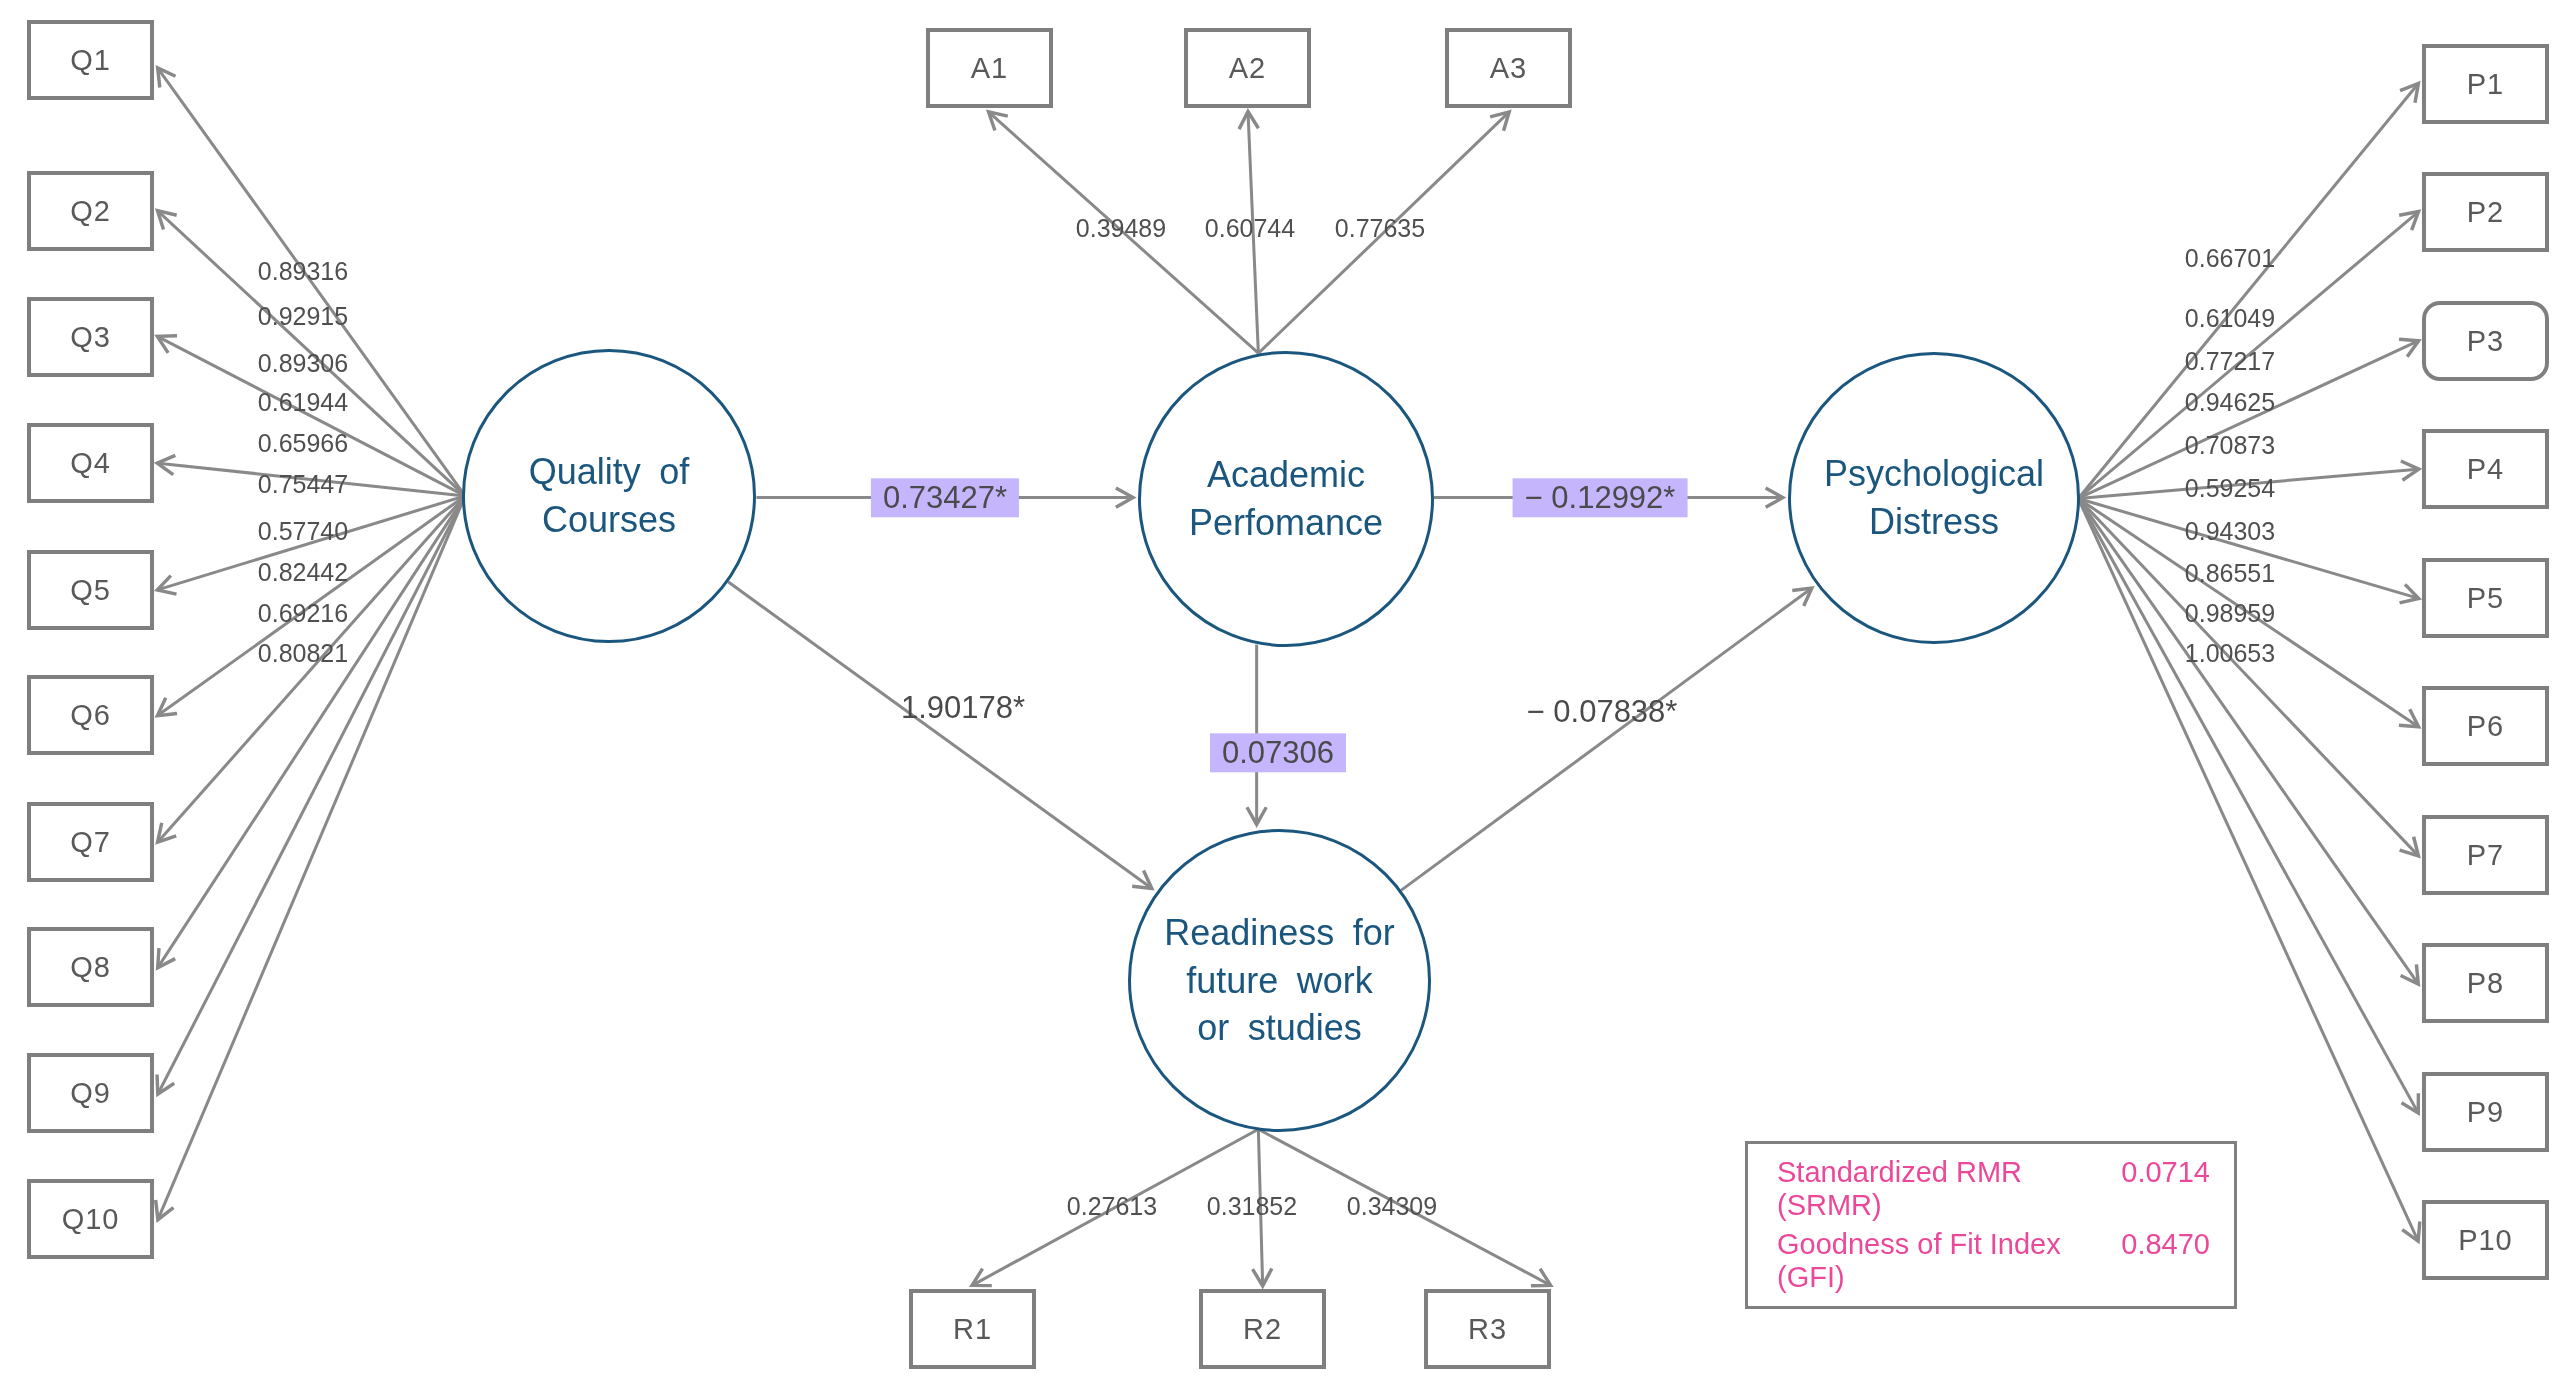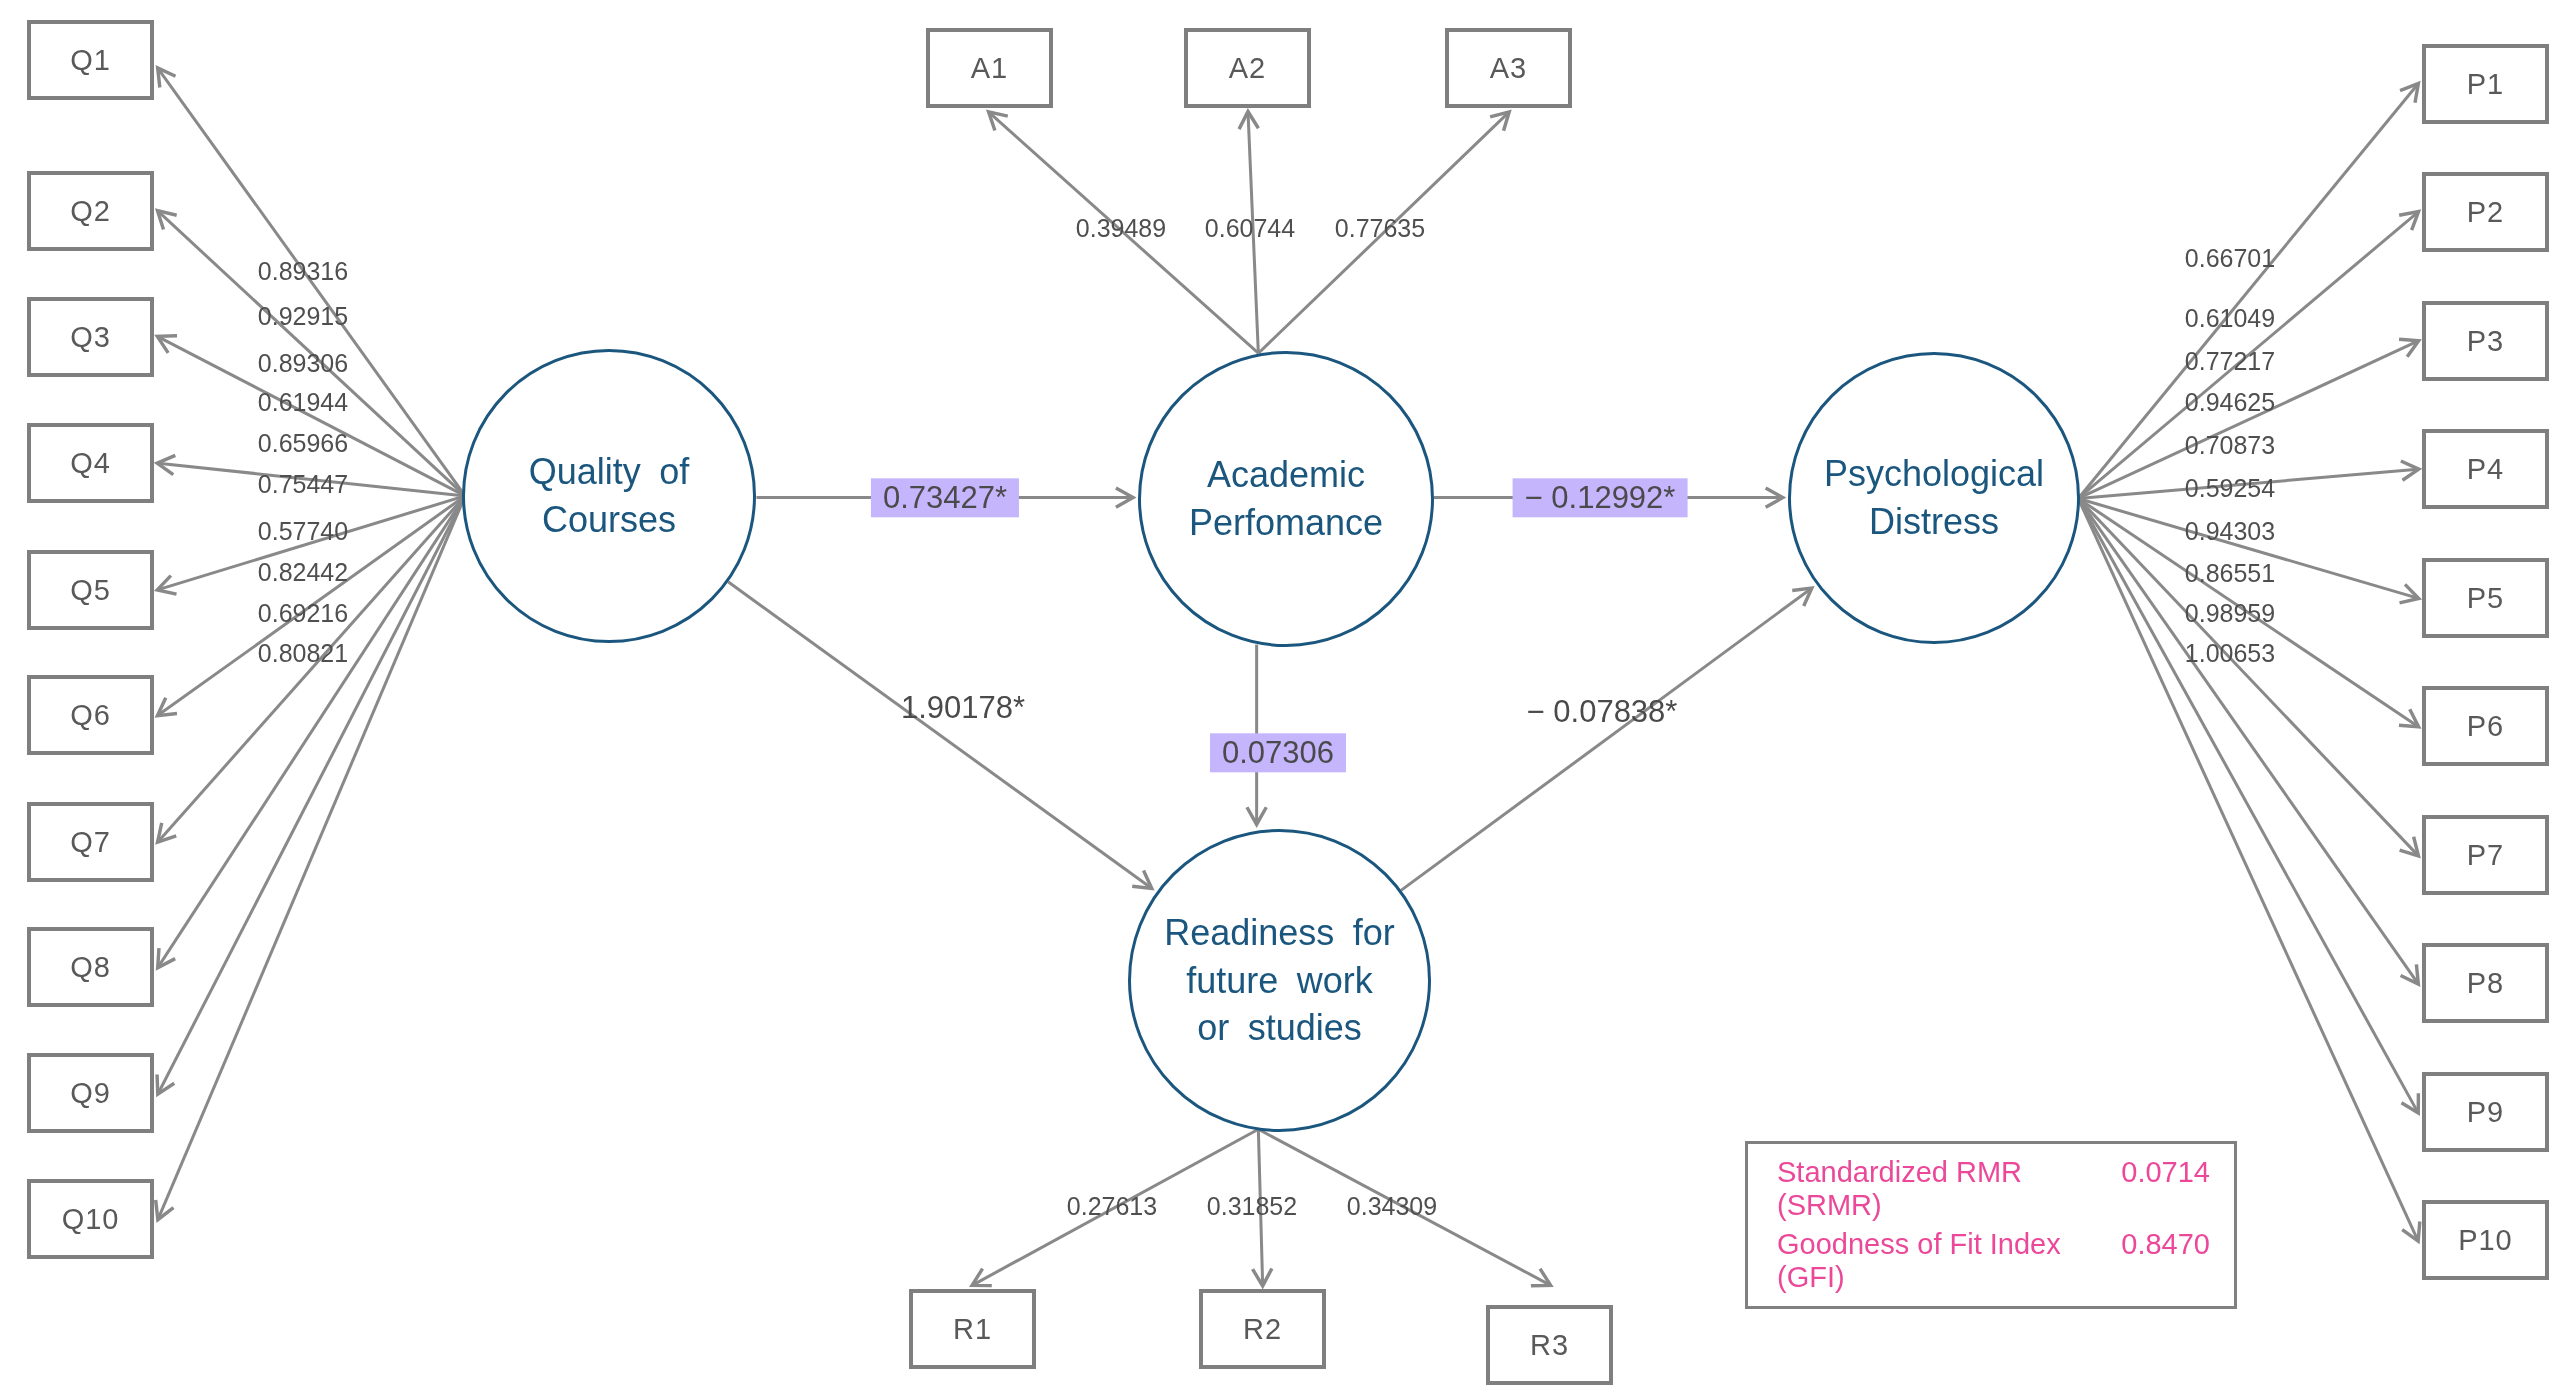--- a/index.html
+++ b/index.html
@@ -137,21 +137,21 @@
     <div class="ibox" style="left: 27px; top: 927px;">Q8</div>
     <div class="loading" style="left: 303px; top: 572px;">0.82442</div>
     <div class="ibox" style="left: 27px; top: 1053px;">Q9</div>
     <div class="loading" style="left: 303px; top: 613px;">0.69216</div>
     <div class="ibox" style="left: 27px; top: 1179px;">Q10</div>
     <div class="loading" style="left: 303px; top: 653px;">0.80821</div>
     <div class="ibox" style="left: 2422px; top: 44px;">P1</div>
     <div class="loading" style="left: 2230px; top: 258px;">0.66701</div>
     <div class="ibox" style="left: 2422px; top: 172px;">P2</div>
     <div class="loading" style="left: 2230px; top: 318px;">0.61049</div>
-    <div class="ibox" style="left: 2422px; top: 301px;">P3</div>
+    <div class="ibox" style="left: 2422px; top: 301px; border-radius: 18px;">P3</div>
     <div class="loading" style="left: 2230px; top: 361px;">0.77217</div>
     <div class="ibox" style="left: 2422px; top: 429px;">P4</div>
     <div class="loading" style="left: 2230px; top: 402px;">0.94625</div>
     <div class="ibox" style="left: 2422px; top: 558px;">P5</div>
     <div class="loading" style="left: 2230px; top: 445px;">0.70873</div>
     <div class="ibox" style="left: 2422px; top: 686px;">P6</div>
     <div class="loading" style="left: 2230px; top: 488px;">0.59254</div>
     <div class="ibox" style="left: 2422px; top: 815px;">P7</div>
     <div class="loading" style="left: 2230px; top: 531px;">0.94303</div>
     <div class="ibox" style="left: 2422px; top: 943px;">P8</div>
@@ -163,16 +163,16 @@
     <div class="ibox" style="left: 926px; top: 28px;">A1</div>
     <div class="loading" style="left: 1121px; top: 228px;">0.39489</div>
     <div class="ibox" style="left: 1184px; top: 28px;">A2</div>
     <div class="loading" style="left: 1250px; top: 228px;">0.60744</div>
     <div class="ibox" style="left: 1445px; top: 28px;">A3</div>
     <div class="loading" style="left: 1380px; top: 228px;">0.77635</div>
     <div class="ibox" style="left: 909px; top: 1289px;">R1</div>
     <div class="loading" style="left: 1112px; top: 1206px;">0.27613</div>
     <div class="ibox" style="left: 1199px; top: 1289px;">R2</div>
     <div class="loading" style="left: 1252px; top: 1206px;">0.31852</div>
-    <div class="ibox" style="left: 1486px; top: 1289px; margin-top: 16px;">R3</div>
+    <div class="ibox" style="left: 1424px; top: 1289px;">R3</div>
     <div class="loading" style="left: 1392px; top: 1206px;">0.34309</div>
   </div>
 
 
 </body></html>

